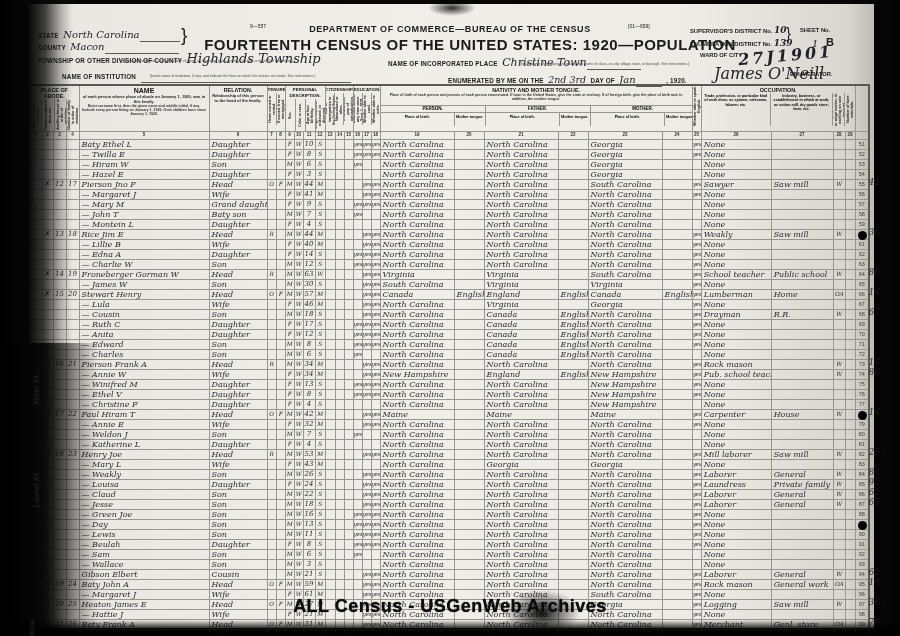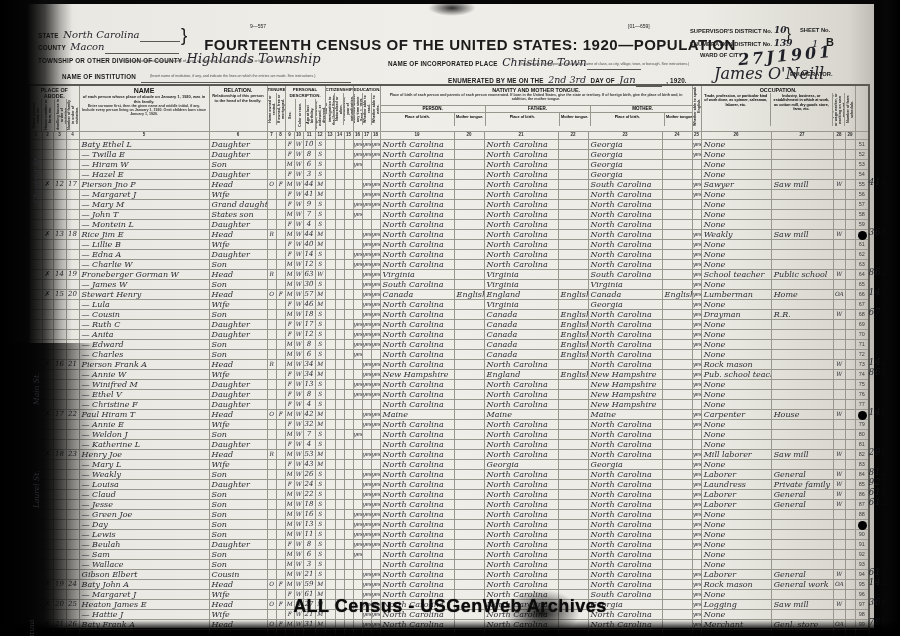--- a/index.html
+++ b/index.html
@@ -80,20 +80,21 @@
     font-family:"DejaVu Serif",serif;font-style:italic;font-size:7.5px;color:#2c2c34;
     display:flex;align-items:center;justify-content:center;overflow:hidden;}
 </style>
 </head>
 <body>
 
 <div class="page">
   <div class="paper"></div>
 
   <div class="pr formno">9—557</div>
+  <div class="pr dept">DEPARTMENT OF COMMERCE—BUREAU OF THE CENSUS</div>
   <div class="pr doccode">[01—659]</div>
   <div class="pr title">FOURTEENTH CENSUS OF THE UNITED STATES: 1920—POPULATION</div>
 
   <div class="pr" style="left:38px;top:24px;">
     <span class="lab">STATE</span>
     <span class="hwt" style="font-size:10px;">North Carolina</span><span class="blank" style="width:40px;"></span>
   </div>
   <div class="pr" style="left:38px;top:36px;">
     <span class="lab">COUNTY</span>
     <span class="hwt" style="font-size:10px;">Macon</span><span class="blank" style="width:74px;"></span>
@@ -564,21 +565,21 @@
           <td class="hw c sm"></td>
           <td class="hw c sm"></td>
           <td class="rownum">57</td>
         </tr>
         <tr>
           <td class="hw c sm"></td>
           <td class="hw c xmark"></td>
           <td class="hw c num2"></td>
           <td class="hw c num2"></td>
           <td class="hw l">— John T</td>
-          <td class="hw l">States son</td>
+          <td class="hw l">Baty son</td>
           <td class="hw c sm"></td>
           <td class="hw c sm"></td>
           <td class="hw c sm">M</td>
           <td class="hw c sm">W</td>
           <td class="hw c num2">7</td>
           <td class="hw c sm">S</td>
           <td class="hw c sm"></td>
           <td class="hw c sm"></td>
           <td class="hw c sm"></td>
           <td class="hw c sm">yes</td>

